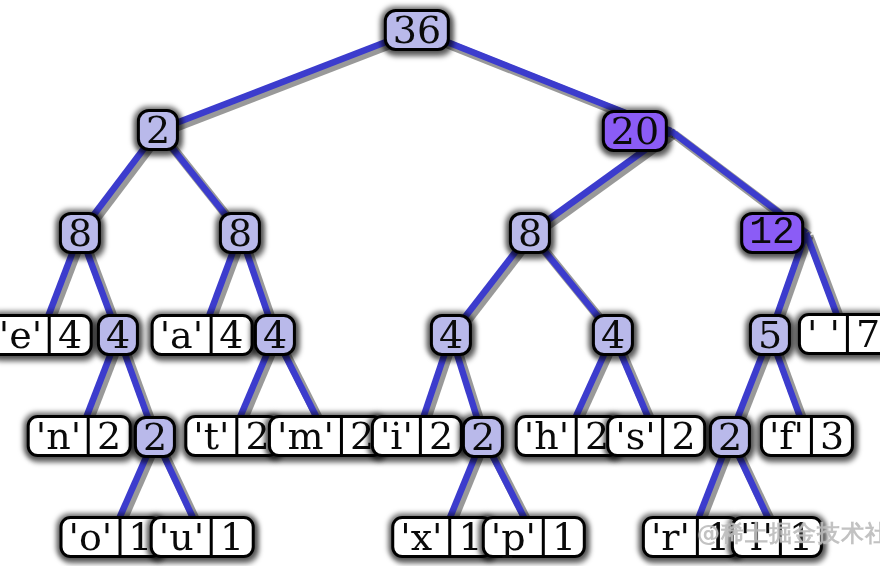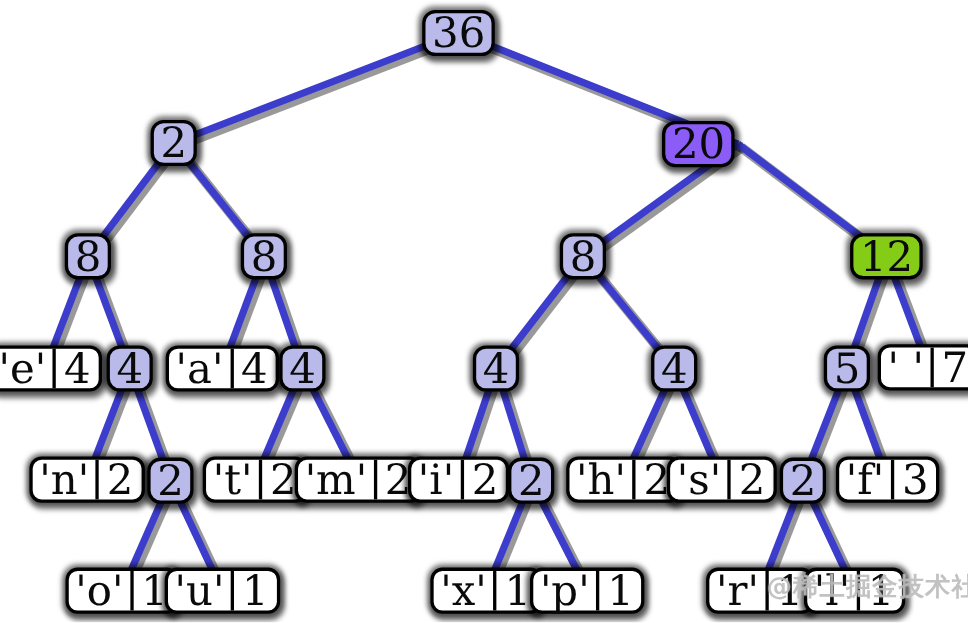--- a/index.html
+++ b/index.html
@@ -137,21 +137,21 @@
       <line x1="733" y1="440" x2="780" y2="540" stroke="rgba(0,0,0,0.40)" stroke-width="9"></line>
       <line x1="730" y1="437" x2="777" y2="537" stroke="#3c3ccd" stroke-width="6.5"></line>
     </svg>
   <div>
       <div class="node internal" style="left: 417px; top: 30px; background: rgb(185, 185, 234);">36</div>
       <div class="node internal" style="left: 158px; top: 130px; background: rgb(185, 185, 234);">2</div>
       <div class="node internal" style="left: 635px; top: 131px; background: #8b5cf6;">20</div>
       <div class="node internal" style="left: 80px; top: 233px; background: rgb(185, 185, 234);">8</div>
       <div class="node internal" style="left: 240px; top: 233px; background: rgb(185, 185, 234);">8</div>
       <div class="node internal" style="left: 530px; top: 233px; background: rgb(185, 185, 234);">8</div>
-      <div class="node internal" style="left: 806px; top: 233px; background: #84cc16;">12</div>
+      <div class="node internal" style="left: 772px; top: 233px; background: #8b5cf6; font-family: Liberation Mono, monospace;">12</div>
       <div class="node leaf" style="left: 41px; top: 335px; background: rgb(255, 255, 255);"><span class="char">'e'</span><span class="count">4</span></div>
       <div class="node internal" style="left: 118px; top: 335px; background: rgb(185, 185, 234);">4</div>
       <div class="node leaf" style="left: 202px; top: 335px; background: rgb(255, 255, 255);"><span class="char">'a'</span><span class="count">4</span></div>
       <div class="node internal" style="left: 275px; top: 335px; background: rgb(185, 185, 234);">4</div>
       <div class="node internal" style="left: 451px; top: 335px; background: rgb(185, 185, 234);">4</div>
       <div class="node internal" style="left: 613px; top: 335px; background: rgb(185, 185, 234);">4</div>
       <div class="node internal" style="left: 770px; top: 335px; background: rgb(185, 185, 234);">5</div>
       <div class="node leaf" style="left: 844px; top: 334px; background: rgb(255, 255, 255);"><span class="char">' '</span><span class="count">7</span></div>
       <div class="node leaf" style="left: 79px; top: 436px; background: rgb(255, 255, 255);"><span class="char">'n'</span><span class="count">2</span></div>
       <div class="node internal" style="left: 155px; top: 437px; background: rgb(185, 185, 234);">2</div>

